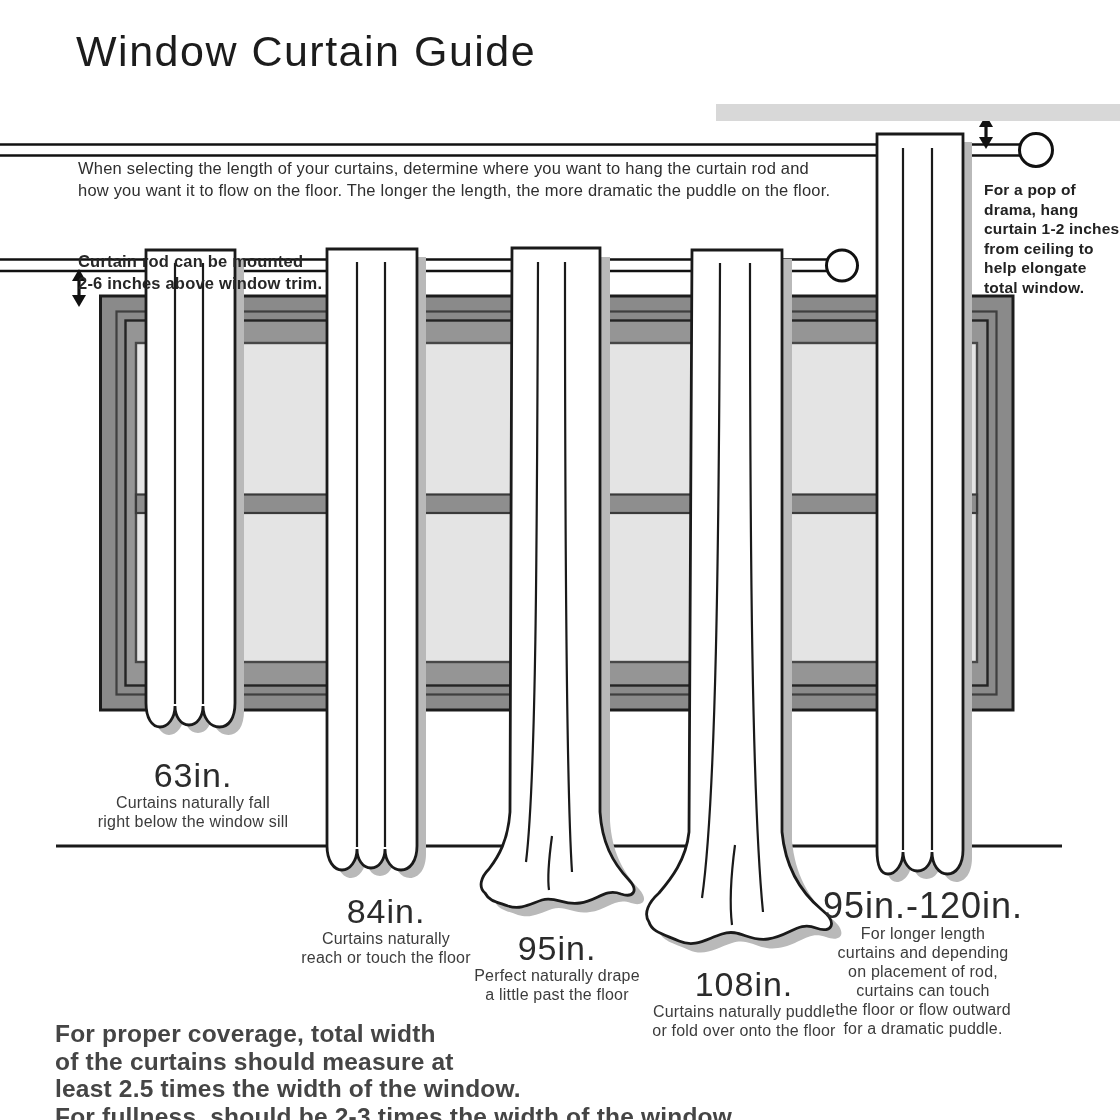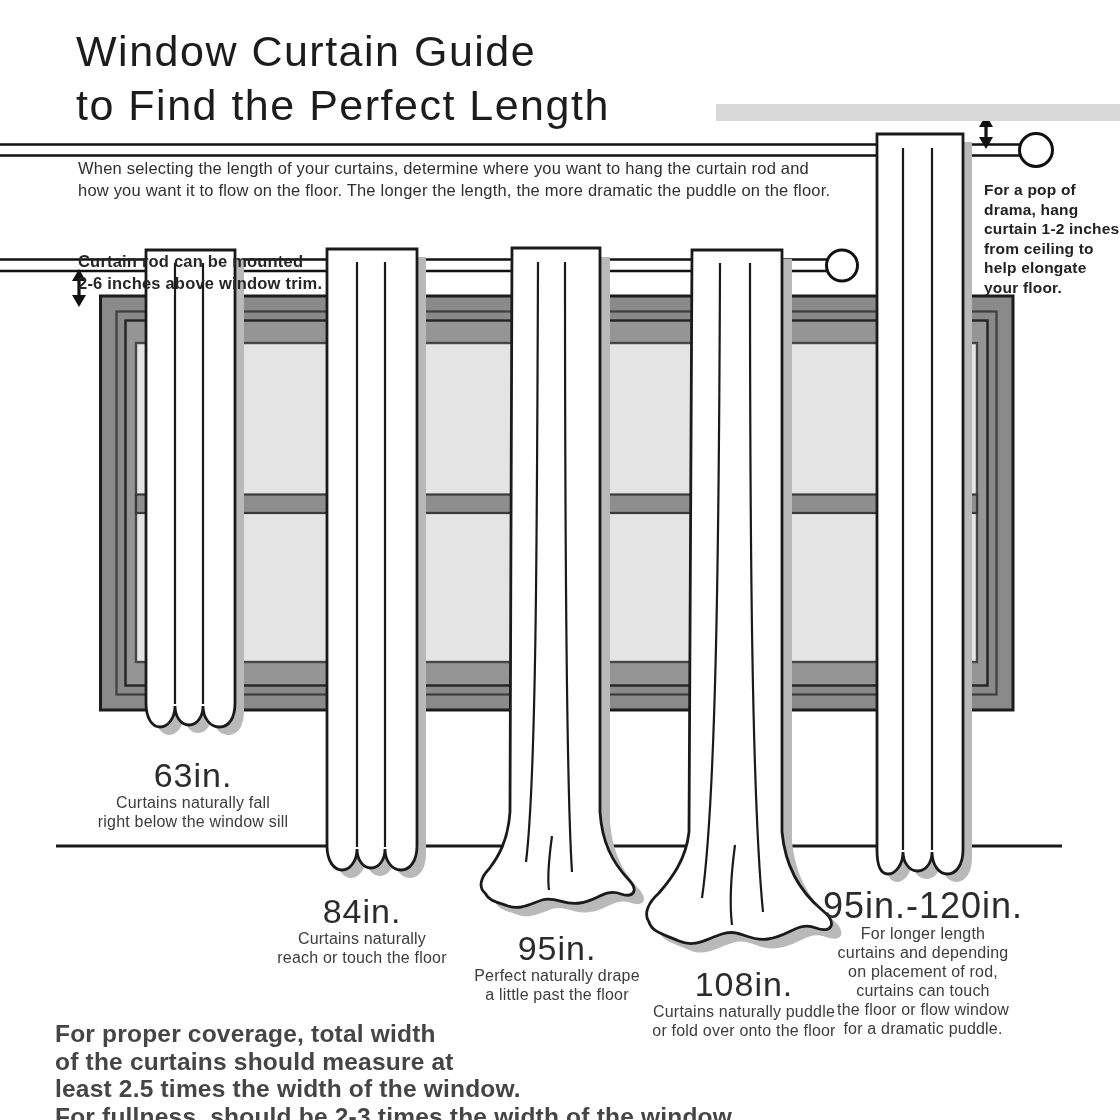--- a/index.html
+++ b/index.html
@@ -108,49 +108,48 @@
       <line x1="79" y1="280" x2="79" y2="296"></line>
       <path d="M79 269 L72 281 L86 281 Z" stroke="none"></path>
       <path d="M79 307 L72 295 L86 295 Z" stroke="none"></path>
     </g>
   </svg>
 
   <div class="abs accent-bar"></div>
 
   <div class="abs title">
     <div>Window Curtain Guide</div>
-    <div>to Find the Perfect Length</div>
   </div>
 
   <div class="abs intro">
     <div>When selecting the length of your curtains, determine where you want to hang the curtain rod and</div>
     <div>how you want it to flow on the floor. The longer the length, the more dramatic the puddle on the floor.</div>
   </div>
 
   <div class="abs rod-note">
     <div>Curtain rod can be mounted</div>
     <div>2-6 inches above window trim.</div>
   </div>
 
   <div class="abs ceiling-note">
     <div>For a pop of</div>
     <div>drama, hang</div>
     <div>curtain 1-2 inches</div>
     <div>from ceiling to</div>
     <div>help elongate</div>
-    <div>your floor.</div>
+    <div>total window.</div>
   </div>
 
   <div class="abs label" style="left:83px;top:757px;width:220px;">
     <div class="big">63in.</div>
     <div class="cap">Curtains naturally fall</div>
     <div class="cap">right below the window sill</div>
   </div>
 
-  <div class="abs label" style="left:252px;top:893px;width:220px;">
+  <div class="abs label" style="left:276px;top:893px;width:220px;">
     <div class="big">84in.</div>
     <div class="cap">Curtains naturally</div>
     <div class="cap">reach or touch the floor</div>
   </div>
 
   <div class="abs label" style="left:447px;top:930px;width:220px;">
     <div class="big">95in.</div>
     <div class="cap">Perfect naturally drape</div>
     <div class="cap">a little past the floor</div>
   </div>
@@ -160,21 +159,21 @@
     <div class="cap">Curtains naturally puddle</div>
     <div class="cap">or fold over onto the floor</div>
   </div>
 
   <div class="abs label label5" style="left:813px;top:888px;width:220px;">
     <div class="big">95in.-120in.</div>
     <div class="cap">For longer length</div>
     <div class="cap">curtains and depending</div>
     <div class="cap">on placement of rod,</div>
     <div class="cap">curtains can touch</div>
-    <div class="cap">the floor or flow window</div>
+    <div class="cap">the floor or flow outward</div>
     <div class="cap">for a dramatic puddle.</div>
   </div>
 
   <div class="abs coverage">
     <div>For proper coverage, total width</div>
     <div>of the curtains should measure at</div>
     <div>least 2.5 times the width of the window.</div>
     <div>For fullness, should be 2-3 times the width of the window.</div>
   </div>
 

